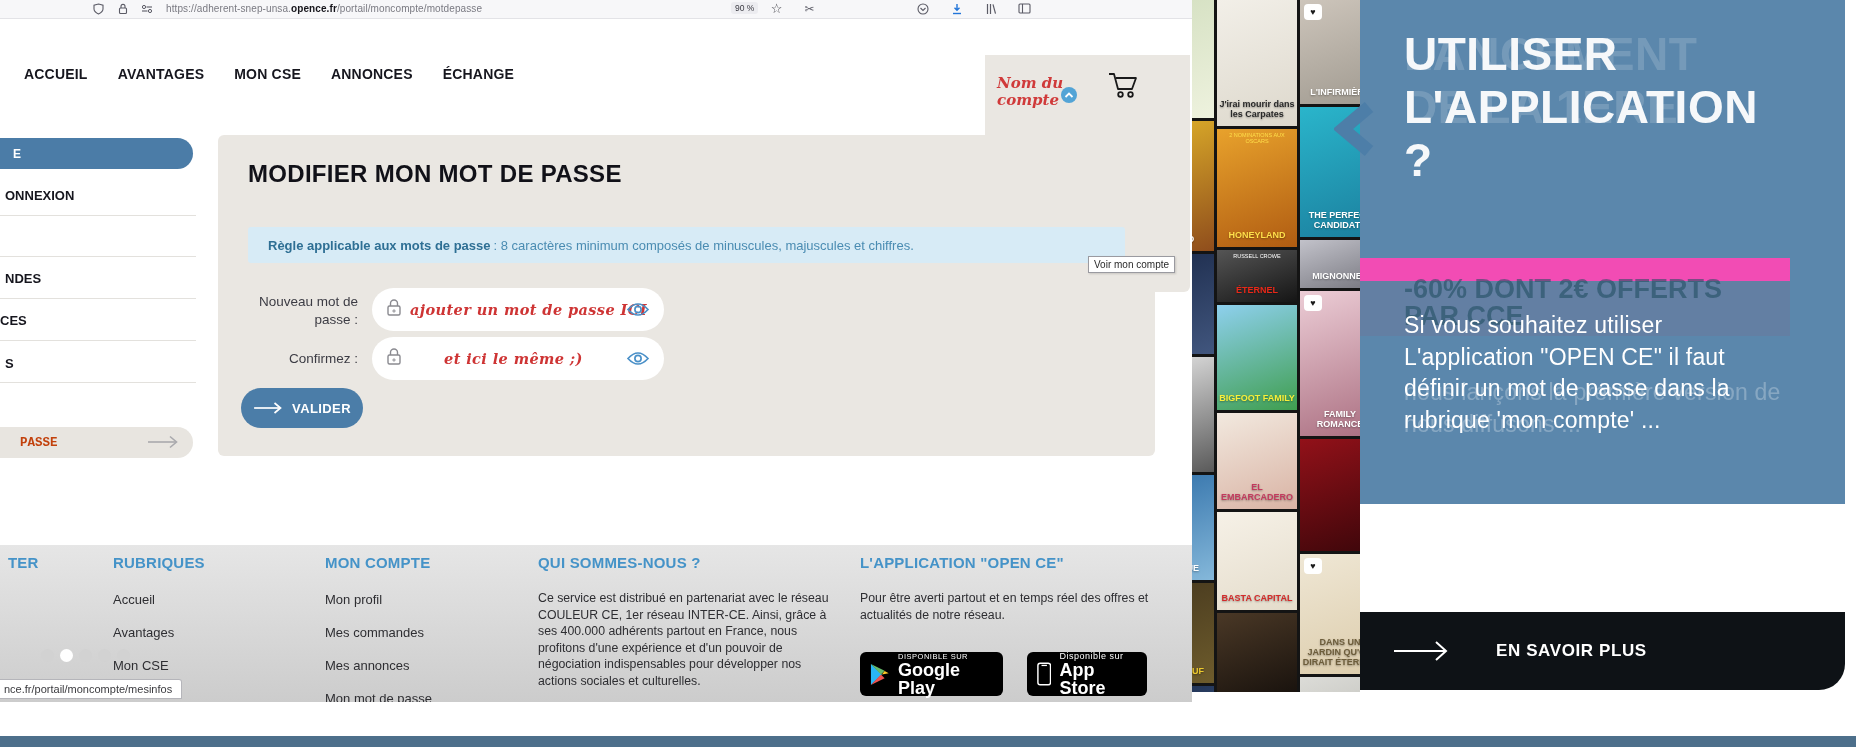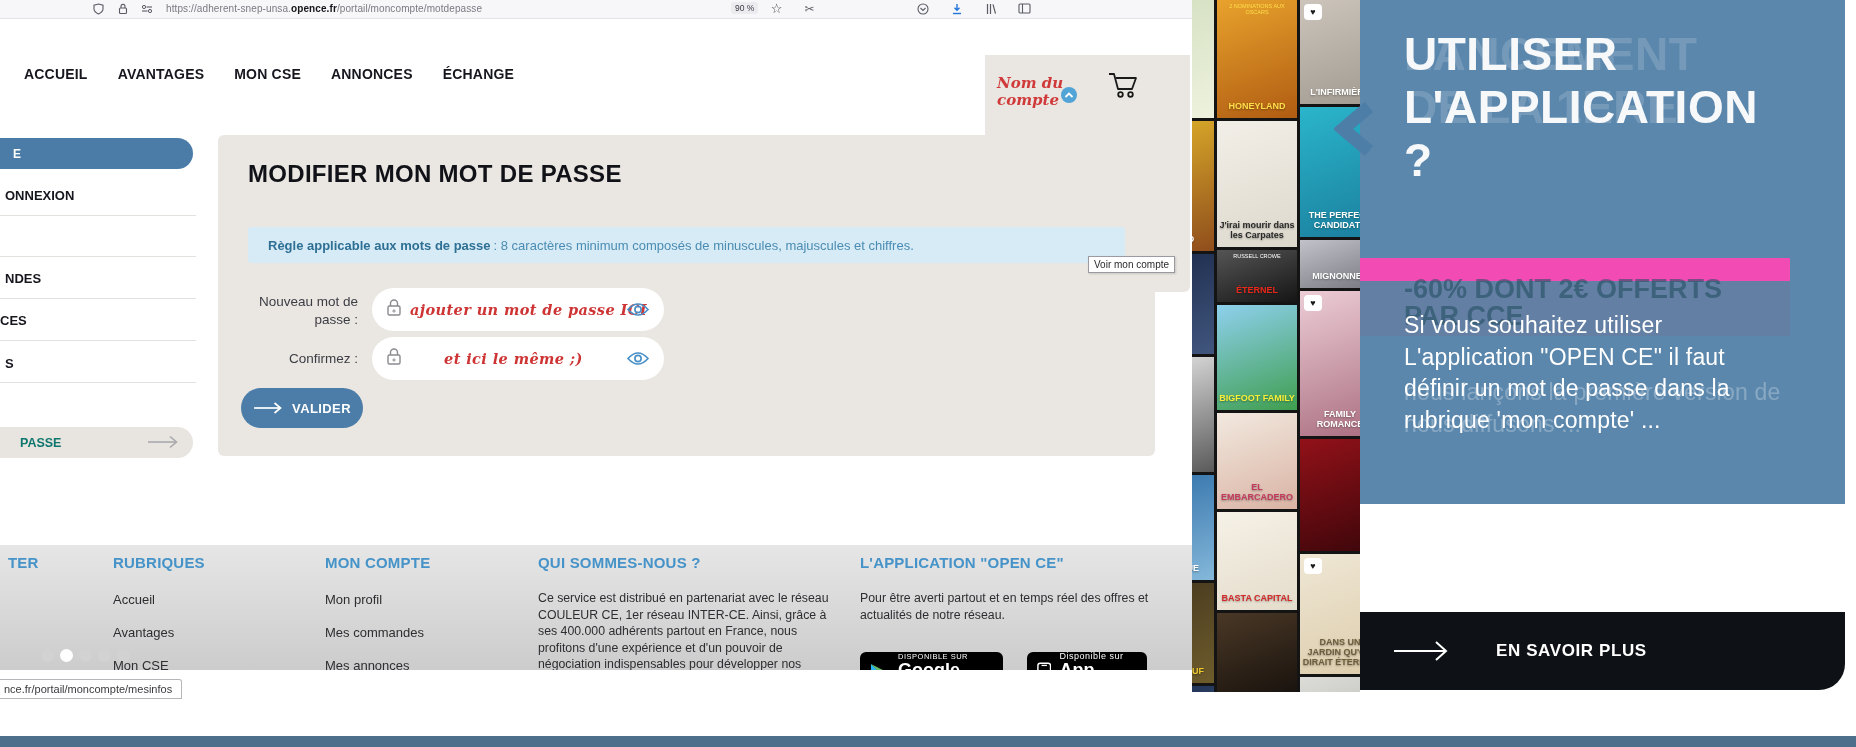--- a/index.html
+++ b/index.html
@@ -45,21 +45,21 @@
   .frow-label{position:absolute;width:118px;text-align:right;font-size:13.5px;color:#3c3c44;line-height:18px;}
   .pill{position:absolute;left:154px;width:292px;height:43px;background:#fff;border-radius:22px;display:flex;align-items:center;cursor:text;}
   .pill .lock{margin-left:14px;}
   .annot{font-family:"DejaVu Serif",serif;font-style:italic;font-weight:bold;font-size:14.5px;color:#ce3434;letter-spacing:.4px;}
   .eye{position:absolute;right:14px;top:14px;cursor:pointer;}
   .valider{position:absolute;left:23px;top:253px;width:122px;height:40px;background:#4b7da8;border-radius:21px;
            display:flex;align-items:center;justify-content:center;gap:9px;color:#fff;font-weight:bold;font-size:13px;
            letter-spacing:.4px;cursor:pointer;}
 
   
-  .footer{position:absolute;left:0;top:545px;width:1192px;height:125px;background:linear-gradient(180deg,#e6e6e6,#cccccc);overflow:hidden;}
+  .footer{position:absolute;left:0;top:545px;width:1192px;height:157px;background:linear-gradient(180deg,#e6e6e6,#cccccc);overflow:hidden;}
   .fh{position:absolute;top:9px;font-weight:bold;font-size:15px;color:#4593c8;letter-spacing:.2px;}
   .fitem{position:absolute;font-size:13px;color:#2e2e32;cursor:pointer;}
   .fpara{position:absolute;font-size:12.3px;line-height:16.5px;color:#2e2e32;}
   .dots{position:absolute;left:41px;top:104px;display:flex;gap:6px;}
   .dot{width:13px;height:13px;border-radius:50%;background:#d2d2d2;cursor:pointer;}
   .dot.active{background:#ffffff;}
   .badge{position:absolute;top:107px;height:44px;background:#000;border-radius:6px;display:flex;align-items:center;
          padding:0 10px;box-sizing:border-box;gap:8px;cursor:pointer;color:#fff;}
   .badge .txt .top{font-size:7.5px;letter-spacing:.5px;}
   .badge .txt .bot{font-size:18px;font-weight:bold;line-height:18px;}
@@ -221,21 +221,21 @@
   <div class="sitem" style="left:5px;top:188px">ONNEXION</div>
   <div class="sdiv" style="top:215px"></div>
   <div class="sdiv" style="top:256px"></div>
   <div class="sitem" style="left:5px;top:271px">NDES</div>
   <div class="sdiv" style="top:298px"></div>
   <div class="sitem" style="left:0;top:313px">CES</div>
   <div class="sdiv" style="top:340px"></div>
   <div class="sitem" style="left:5px;top:356px">S</div>
   <div class="sdiv" style="top:382px"></div>
   <div class="spill" style="top:427px;background:#e8e5e0;">
-    <span style="margin-left:48px;color:#0f766e;font-weight:bold;font-size:12.5px;">PASSE</span>
+    <span style="margin-left:48px;color:#c2410c;font-weight:bold;font-size:12.5px;font-family:Liberation Mono, monospace;">PASSE</span>
     <span style="position:absolute;right:14px;top:8px;">
       <svg width="32" height="14" viewBox="0 0 32 14">
           <line x1="1" y1="7" x2="29" y2="7" stroke="#a9a9ad" stroke-width="1.6"></line>
           <polyline points="23,1.5 29.5,7 23,12.5" fill="none" stroke="#a9a9ad" stroke-width="1.6"></polyline>
         </svg>
     </span>
   </div>
 
   <div class="card">
     <h1>MODIFIER MON MOT DE PASSE</h1>
@@ -356,26 +356,26 @@
           </div>
           <div class="poster" style="height: 105px; background: linear-gradient(160deg, rgb(47, 111, 168), rgb(133, 184, 218));">
             <div class="pt" style="color: rgb(255, 255, 255);">CER RIQUE</div>
           </div>
           <div class="poster" style="height: 100px; background: linear-gradient(160deg, rgb(70, 56, 30), rgb(110, 92, 44));">
             <div class="pt" style="color: rgb(236, 201, 46);">ME PES, C UF</div>
           </div>
           <div class="poster" style="height: 110px; background: linear-gradient(160deg, rgb(28, 44, 76), rgb(76, 108, 156));"></div>
         </div>
         <div class="pcol">
+          <div class="poster" style="height: 126px; background: linear-gradient(160deg, rgb(242, 239, 232), rgb(221, 216, 204));">
+            <div class="pt" style="color: rgb(42, 42, 42);">J'irai mourir dans les Carpates</div>
+          </div>
           <div class="poster" style="height: 118px; background: linear-gradient(160deg, rgb(232, 162, 44), rgb(176, 92, 18));">
             <div class="psub" style="color: rgb(255, 223, 74);">2 NOMINATIONS AUX OSCARS</div>
             <div class="pt" style="color: rgb(255, 223, 74);">HONEYLAND</div>
-          </div>
-          <div class="poster" style="height: 126px; background: linear-gradient(160deg, rgb(242, 239, 232), rgb(221, 216, 204));">
-            <div class="pt" style="color: rgb(42, 42, 42);">J'irai mourir dans les Carpates</div>
           </div>
           <div class="poster" style="height: 52px; background: linear-gradient(160deg, rgb(85, 85, 85), rgb(21, 21, 21));">
             <div class="psub" style="color: rgb(255, 255, 255);">RUSSELL CROWE</div>
             <div class="pt" style="color: rgb(232, 40, 24);">ÉTERNEL</div>
           </div>
           <div class="poster" style="height: 105px; background: linear-gradient(160deg, rgb(142, 208, 238), rgb(63, 158, 79));">
             <div class="pt" style="color: rgb(248, 239, 58);">BIGFOOT FAMILY</div>
           </div>
           <div class="poster" style="height: 96px; background: linear-gradient(160deg, rgb(242, 233, 223), rgb(217, 179, 164));">
             <div class="pt" style="color: rgb(195, 58, 94);">EL EMBARCADERO</div>

